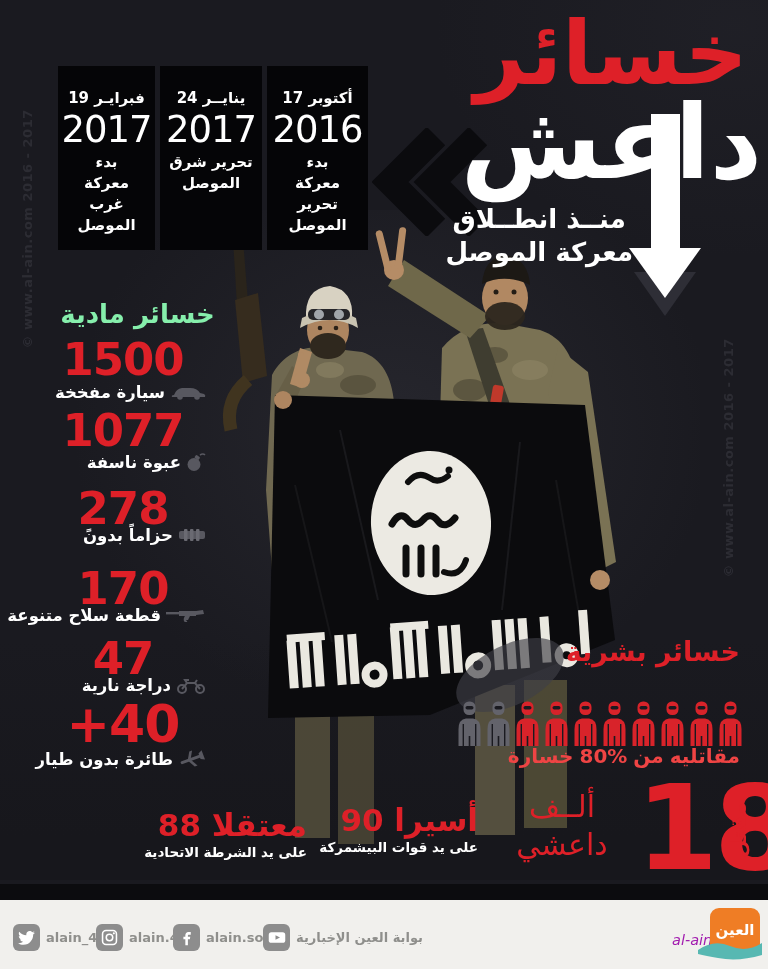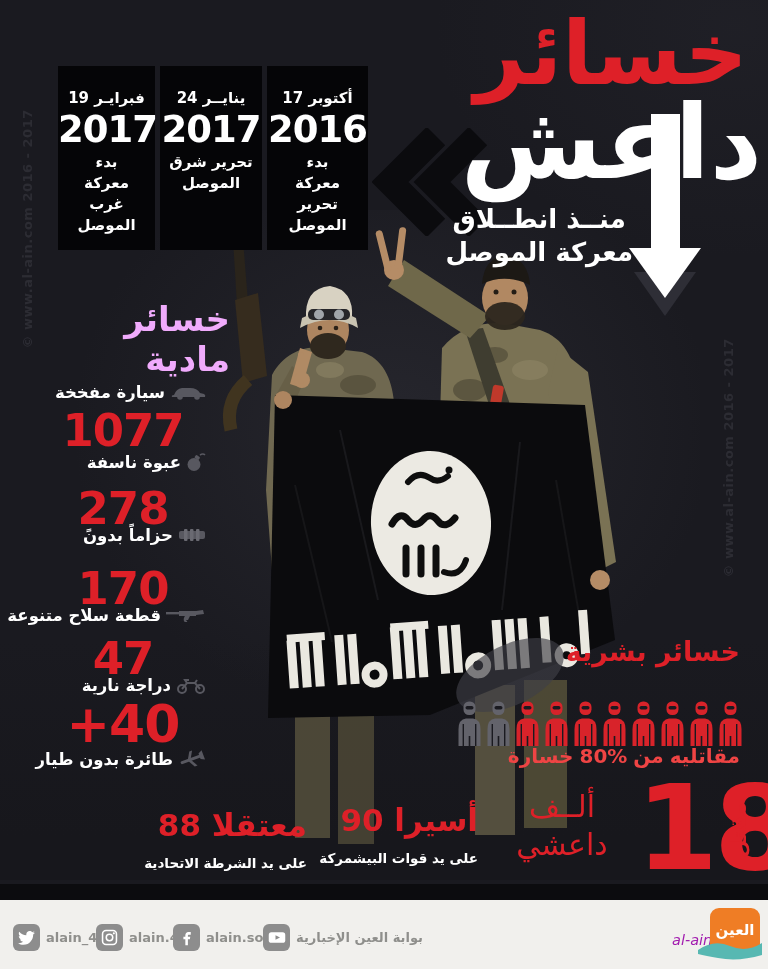--- a/index.html
+++ b/index.html
@@ -26,47 +26,47 @@
   .arrow-bar{left:651px;top:114px;width:29px;height:136px;background:#fff;z-index:5;}
   .arrow-head{left:629px;top:248px;width:0;height:0;z-index:5;
     border-left:36px solid transparent;border-right:36px solid transparent;border-top:50px solid #fff;}
   .arrow-shadow{left:634px;top:272px;width:0;height:0;z-index:4;
     border-left:31px solid transparent;border-right:31px solid transparent;border-top:44px solid #2e2e36;}
   .chev{left:372px;top:128px;z-index:3;}
   
   .tbox{top:66px;height:184px;background:#050507;color:#fff;text-align:center;z-index:2;
     padding-top:22px;box-sizing:border-box;}
   .tbox .d{font-size:15px;line-height:20px;font-weight:bold;direction:ltr;}
-  .tbox .y{font-size:37px;line-height:44px;font-weight:bold;letter-spacing:-1px;}
+  .tbox .y{font-size:37px;line-height:44px;font-weight:normal;letter-spacing:-1px;}
   .tbox .ds{font-size:15px;line-height:21px;font-weight:bold;white-space:pre-line;direction:rtl;margin-top:0;}
   .tb0{left:267px;width:101px;} .tb1{left:160px;width:102px;} .tb2{left:58px;width:97px;}
   
-  .m-head{left:45px;top:299px;width:185px;text-align:right;color:#f0abfc;
-    font-size:34px;font-weight:bold;direction:rtl;z-index:5;}
+  .m-head{left:45px;top:299px;width:185px;text-align:center;color:#86efac;
+    font-size:26px;font-weight:bold;direction:rtl;z-index:5;}
   .mi-val{left:28px;width:190px;text-align:center;color:#de2028;font-weight:bold;
     font-size:45px;line-height:46px;z-index:5;letter-spacing:-1px;}
   .mi-row{left:20px;width:186px;display:flex;justify-content:flex-end;align-items:center;
     gap:5px;height:26px;z-index:5;}
   .mi-label{color:#fff;font-size:16.5px;font-weight:bold;direction:rtl;white-space:nowrap;}
   .mi-icon{flex:0 0 auto;display:flex;align-items:center;}
   
   .h-head{right:28px;top:636px;color:#de2028;font-size:27px;font-weight:bold;direction:rtl;z-index:5;}
   .figures{left:457px;top:700px;width:290px;height:46px;display:flex;gap:4px;
     align-items:flex-end;z-index:5;}
   .pct{right:28px;top:744px;display:flex;direction:ltr;gap:6px;color:#ef4444;
     font-size:20px;font-weight:bold;z-index:5;}
   .big18{left:636px;top:778px;color:#de2028;font-size:118px;line-height:100px;
     font-weight:bold;letter-spacing:-4px;z-index:5;}
   .killed-side{left:704px;top:818px;width:70px;text-align:center;color:#de2028;
     font-size:21px;font-weight:bold;transform:rotate(-90deg);direction:rtl;z-index:5;}
   .killed-unit{right:144px;top:788px;width:124px;text-align:center;color:#de2028;
     font-size:30px;line-height:38px;font-weight:normal;white-space:pre-line;direction:rtl;z-index:5;}
   .stat-r{width:190px;text-align:right;z-index:5;}
   .stat-r .v{color:#de2028;font-size:31px;line-height:34px;font-weight:bold;direction:ltr;}
-  .stat-r .b{color:#fff;font-size:13.5px;font-weight:bold;direction:rtl;margin-top:13px;}
+  .stat-r .b{color:#fff;font-size:13.5px;font-weight:bold;direction:rtl;margin-top:2px;}
   .captives{right:290px;top:803px;} .detained{right:461px;top:808px;}
   
   .footer{left:0;top:900px;width:768px;height:69px;background:#f1f0ed;z-index:7;}
   .soc{position:absolute;top:24px;display:flex;align-items:center;gap:6px;}
   .soc .ic{width:27px;height:27px;border-radius:6px;background:#8d8d8d;
     display:flex;align-items:center;justify-content:center;}
   .soc .hd{color:#8f8f8c;font-size:13px;font-weight:bold;}
   .s0{left:13px;} .s1{left:96px;} .s2{left:173px;} .s3{left:263px;}
   .site{position:absolute;left:672px;top:32px;color:#a21caf;font-size:14.5px;font-style:italic;}
   .logo{position:absolute;left:698px;top:8px;}
@@ -201,20 +201,21 @@
     <div class="d">19 فبرايـر</div>
     <div class="y">2017</div>
     <div class="ds">بدء
 معركة
 غرب
 الموصل</div>
   </div>
 
   <div class="abs m-head">خسائر مادية</div>
 
+  <div class="abs mi-val" style="top:337px">1500</div>
   <div class="abs mi-row" style="top:379px">
     <span class="mi-label">سيارة مفخخة</span>
     <span class="mi-icon">
       <svg width="36" height="15" viewBox="0 0 36 15">
           <path d="M4,10 Q6,4 12,3 L20,3 Q27,3 30,8 L34,9 Q36,10 35,12 L2,12 Q1,10 4,10 Z" fill="#585860"></path>
           <circle cx="10" cy="12" r="2.8" fill="#585860"></circle>
           <circle cx="27" cy="12" r="2.8" fill="#585860"></circle>
         </svg>
     </span>
   </div>

